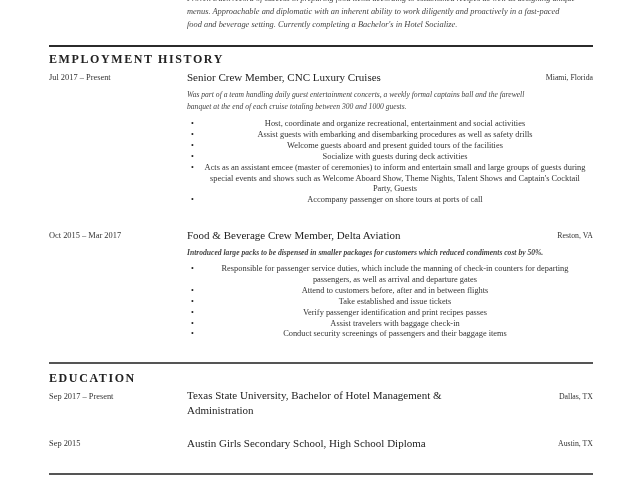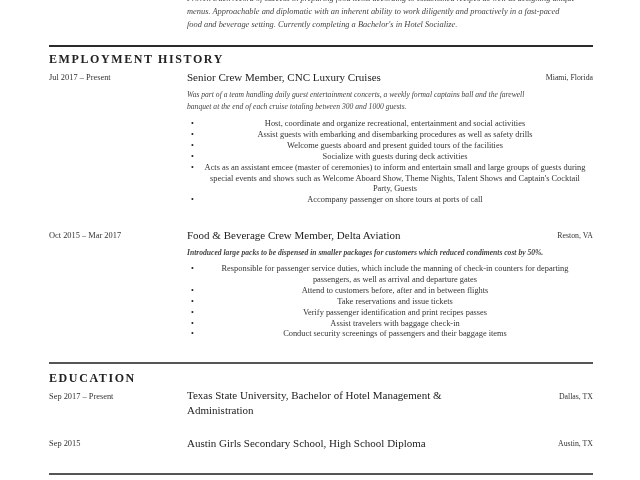--- a/index.html
+++ b/index.html
@@ -74,21 +74,21 @@
   <div class="entry" style="top:228px;">
     <div class="date" style="top:3px;">Oct 2015 – Mar 2017</div>
     <div class="title" style="top:0px;">Food &amp; Beverage Crew Member, Delta Aviation</div>
     <div class="loc" style="top:3px;">Reston, VA</div>
     <div class="desc" style="top:19px;font-weight:bold;">
       <p>Introduced large packs to be dispensed in smaller packages for customers which reduced condiments cost by 50%.</p>
     </div>
     <ul class="bullets" style="top:36px;">
       <li>Responsible for passenger service duties, which include the manning of check-in counters for departing passengers, as well as arrival and departure gates</li>
       <li>Attend to customers before, after and in between flights</li>
-      <li>Take reservations and issue tickets</li>
+      <li>Take established and issue tickets</li>
       <li>Verify passenger identification and print recipes passes</li>
       <li>Assist travelers with baggage check-in</li>
       <li>Conduct security screenings of passengers and their baggage items</li>
     </ul>
   </div>
 
   <div class="divider grey" style="top:362px;"></div>
   <div class="section-title" style="top:371px;">EDUCATION</div>
 
   <div class="entry" style="top:388px;">

